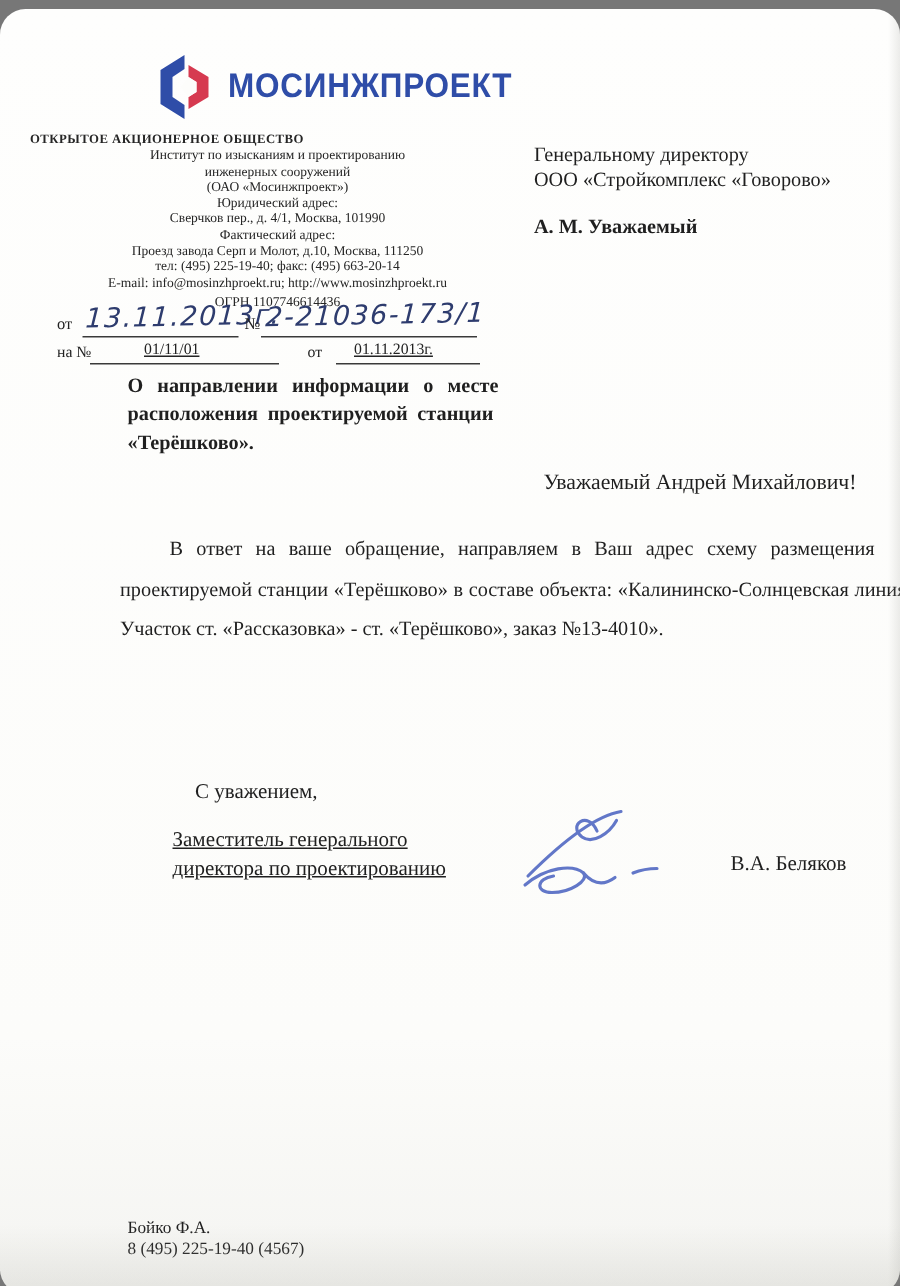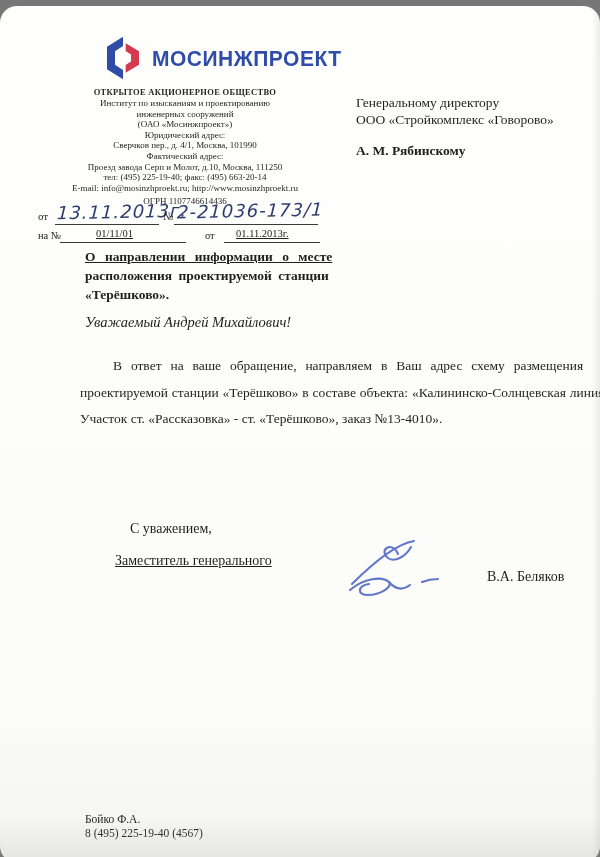--- a/index.html
+++ b/index.html
@@ -28,21 +28,21 @@
 
   
   .logo { position: absolute; top: 29px; left: 103px; display: flex; align-items: center; gap: 9px; }
   .logo-name {
     font-family: "Liberation Sans", "DejaVu Sans", sans-serif;
     font-weight: bold; font-size: 21px; letter-spacing: 0.5px;
     color: #2f4da8; transform: scaleY(1.08); white-space: nowrap;
   }
   .org-type {
     position: absolute; top: 81px; left: 20px; width: 330px;
-    text-align: center; font-weight: bold; font-size: 8.5px; letter-spacing: 0.3px;
+    font-weight: bold; font-size: 8.5px; letter-spacing: 0.3px;
     white-space: nowrap; color: #262626;
   }
   .org-lines { position: absolute; top: 92px; left: 10px; width: 350px; text-align: center; }
   .org-lines div { font-size: 9px; line-height: 10.6px; white-space: nowrap; color: #262626; }
   .org-lines .ogrn { margin-top: 3px; }
 
   
   .recipient { position: absolute; top: 88px; left: 356px; width: 230px; }
   .recipient div { font-size: 13.5px; line-height: 17px; white-space: nowrap; }
   .recipient .name { font-weight: bold; margin-top: 14px; }
@@ -54,26 +54,26 @@
     position: absolute; font-family: "DejaVu Sans", sans-serif; font-style: italic;
     font-size: 18px; color: #2e3c6e; letter-spacing: 1px; white-space: nowrap;
     transform: rotate(-1.2deg) skewX(-4deg);
   }
   .blank { position: absolute; height: 0; border-bottom: 1.2px solid #3a3a3a; }
   .typed-val { position: absolute; font-size: 10.5px; color: #222; white-space: nowrap; text-decoration: underline; }
 
   
   .subject { position: absolute; top: 241px; left: 85px; width: 240px; }
   .subject div { font-weight: bold; font-size: 13.5px; line-height: 19px; white-space: nowrap; }
-  .subject .j1 { word-spacing: 6px; text-decoration: underline; }
+  .subject .j1 { word-spacing: 6px; }
   .subject .j2 { word-spacing: 3px; }
 
   
-  .salutation { position: absolute; top: 308px; left: 85px; width: 486px; text-align: left;
-    font-size: 14.5px; white-space: nowrap; font-style: italic; }
+  .salutation { position: absolute; top: 308px; left: 85px; width: 486px; text-align: right;
+    font-size: 14.5px; white-space: nowrap; }
   .body-par { position: absolute; top: 347px; left: 80px; width: 490px; }
   .body-par div { font-size: 13.5px; line-height: 26.5px; white-space: nowrap; }
   .body-par .indent { padding-left: 33px; word-spacing: 5.5px; }
   .body-par .j { word-spacing: 0.4px; }
 
   .attachment { position: absolute; top: 436px; left: 105px; }
   .attachment .att-title { font-size: 14px; padding-left: 7px; line-height: 16px; }
   .attachment .att-item { font-size: 13.5px; margin-top: 8px; white-space: nowrap; }
 
   
@@ -112,21 +112,21 @@
     <div>Фактический адрес:</div>
     <div>Проезд завода Серп и Молот, д.10, Москва, 111250</div>
     <div>тел: (495) 225-19-40;  факс: (495) 663-20-14</div>
     <div>E-mail: info@mosinzhproekt.ru; http://www.mosinzhproekt.ru</div>
     <div class="ogrn">ОГРН 1107746614436</div>
   </div>
 
   <div class="recipient">
     <div>Генеральному директору</div>
     <div>ООО «Стройкомплекс «Говорово»</div>
-    <div class="name">А. М. Рябинскому</div>
+    <div class="name">А. М. Уважаемый</div>
   </div>
 
   <div class="ref">
     <span class="lbl" style="left:2px; top:8px;">от</span>
     <span class="hand" style="left:21px; top:-1px;">13.11.2013г.</span>
     <span class="blank" style="left:19px; top:22px; width:104px;"></span>
     <span class="lbl" style="left:127px; top:8px;">№</span>
     <span class="hand" style="left:141px; top:-2px;">2-21036-173/1</span>
     <span class="blank" style="left:138px; top:22px; width:144px;"></span>
 
@@ -151,20 +151,21 @@
     <div class="j">проектируемой станции «Терёшково» в составе объекта: «Калининско-Солнцевская линия.</div>
     <div>Участок ст. «Рассказовка» - ст. «Терёшково», заказ №13-4010».</div>
   </div>
 
   <div class="attachment">
   </div>
 
   <div class="regards">С уважением,</div>
   <div class="signer-title">
     <div>Заместитель генерального</div>
+    <div>директора по проектированию</div>
   </div>
 
   <div class="signature">
     <svg width="112" height="72" viewBox="0 0 112 72">
       <g fill="none" stroke="#6277c8" stroke-width="2.1" stroke-linecap="round">
         <path d="M14 52 C34 32 58 12 76 9"></path>
         <path d="M60 22 C54 8 40 18 50 26 C57 31 68 24 73 15"></path>
         <path d="M12 58 C26 46 44 44 51 50 C55 55 42 63 30 63 C19 63 19 54 31 52"></path>
         <path d="M51 50 C57 57 64 59 72 53"></path>
         <path d="M84 50 C89 48 95 47 100 47"></path>

